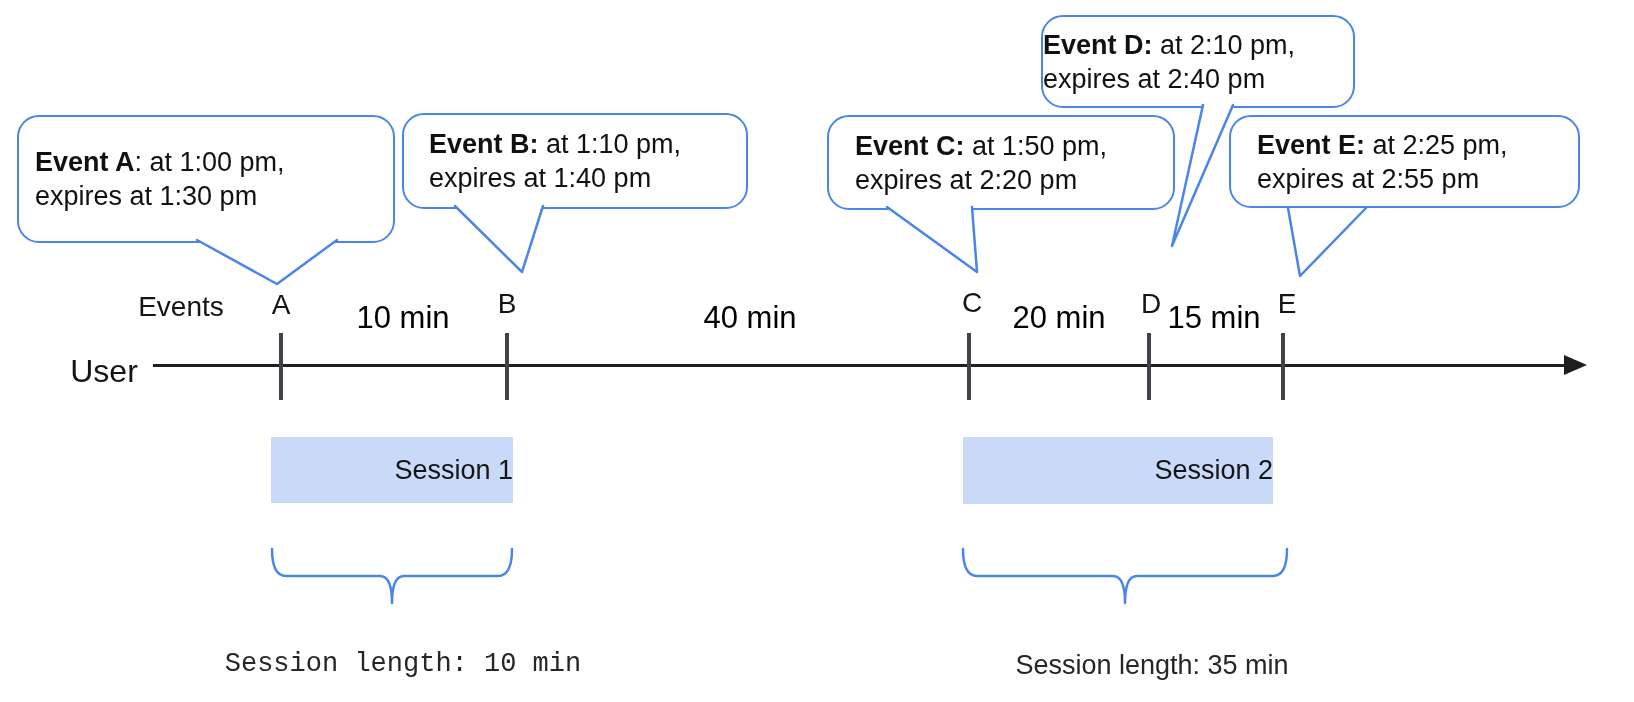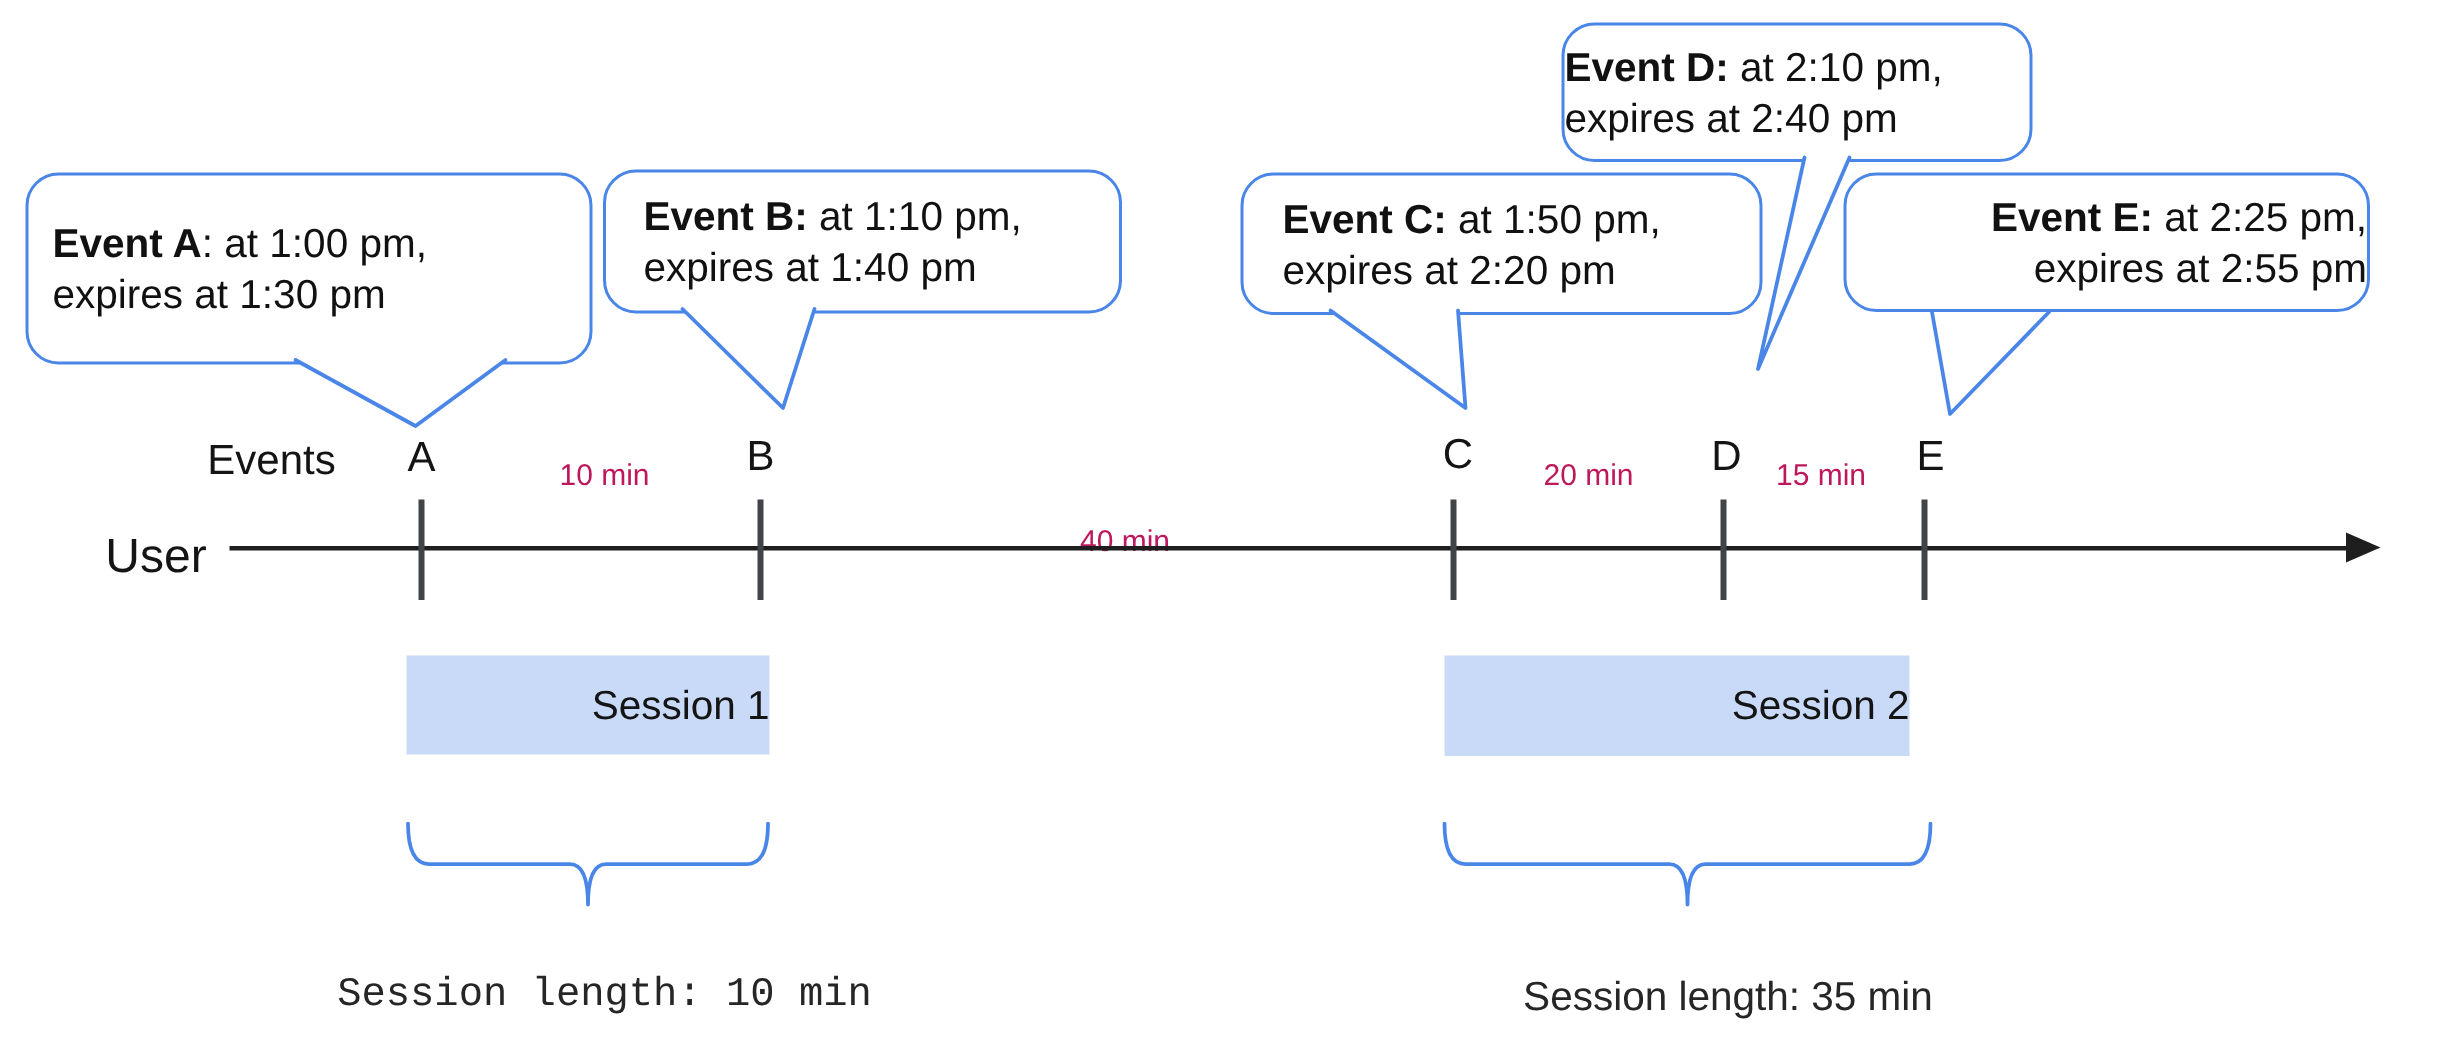--- a/index.html
+++ b/index.html
@@ -24,21 +24,21 @@
     font-size:27px;
     line-height:34px;
     color:#111111;
     z-index:3;
   }
   .callout .b{font-weight:bold;}
   .callout-a{left:17px;  top:115px; width:378px; height:128px; padding-left:16px;}
   .callout-b{left:402px; top:113px; width:346px; height:96px;  padding-left:25px;}
   .callout-c{left:827px; top:115px; width:348px; height:95px;  padding-left:26px;}
   .callout-d{left:1041px;top:15px;  width:314px; height:93px;  z-index:5;}
-  .callout-e{left:1229px;top:115px; width:351px; height:93px;  padding-left:26px;align-items:flex-end;}
+  .callout-e{left:1229px;top:115px; width:351px; height:93px;  padding-left:26px;}
   .tail{position:absolute; z-index:4; overflow:visible;}
   .tail path{fill:#ffffff; stroke:#4a86e8; stroke-width:2.5; stroke-linejoin:round; stroke-linecap:round;}
   .tail-a{left:195px; top:237px;}
   .tail-b{left:453px; top:203px;}
   .tail-c{left:885px; top:204px;}
   .tail-e{left:1286px;top:203px;}
   .tail-d{left:1170px;top:102px; z-index:6;}
   
   .tl-line{position:absolute; left:153px; top:364px; width:1413px; height:3px; background:#1e1e1e; z-index:1;}
   .tl-arrowhead{
@@ -49,22 +49,22 @@
   }
   .tick{position:absolute; top:333px; width:4px; height:67px; background:#404448; z-index:2;}
   .tick-a{left:279px;} .tick-b{left:505px;} .tick-c{left:967px;} .tick-d{left:1147px;} .tick-e{left:1281px;}
   
   .lbl{position:absolute; transform:translate(-50%,-50%); white-space:nowrap; color:#141414;}
   .lbl-user  {left:104px; top:371px; font-size:32px;}
   .lbl-events{left:181px; top:307px; font-size:28px;}
   .tick-letter{font-size:28px;}
   .tl-a{left:281px; top:305px;} .tl-b{left:507px; top:304px;} .tl-c{left:972px; top:303px;}
   .tl-d{left:1151px;top:304px;} .tl-e{left:1287px;top:304px;}
-  .interval{font-size:20px; color:#be185d;}
-  .iv-1{left:403px;  top:318px;} .iv-2{left:750px;  top:318px;margin-top:44px;}
+  .interval{font-size:31px; color:#000000;}
+  .iv-1{left:403px;  top:318px;} .iv-2{left:750px;  top:318px;}
   .iv-3{left:1059px; top:318px;} .iv-4{left:1214px; top:318px;}
   
   .session-box{
     position:absolute; background:#c9daf8;
     display:flex; align-items:center; justify-content:flex-end;
     font-size:27px; color:#141414; z-index:2;
   }
   .session-1{left:271px; top:437px; width:242px; height:66px;}
   .session-2{left:963px; top:437px; width:310px; height:67px;}
   .brace{position:absolute; overflow:visible;}

